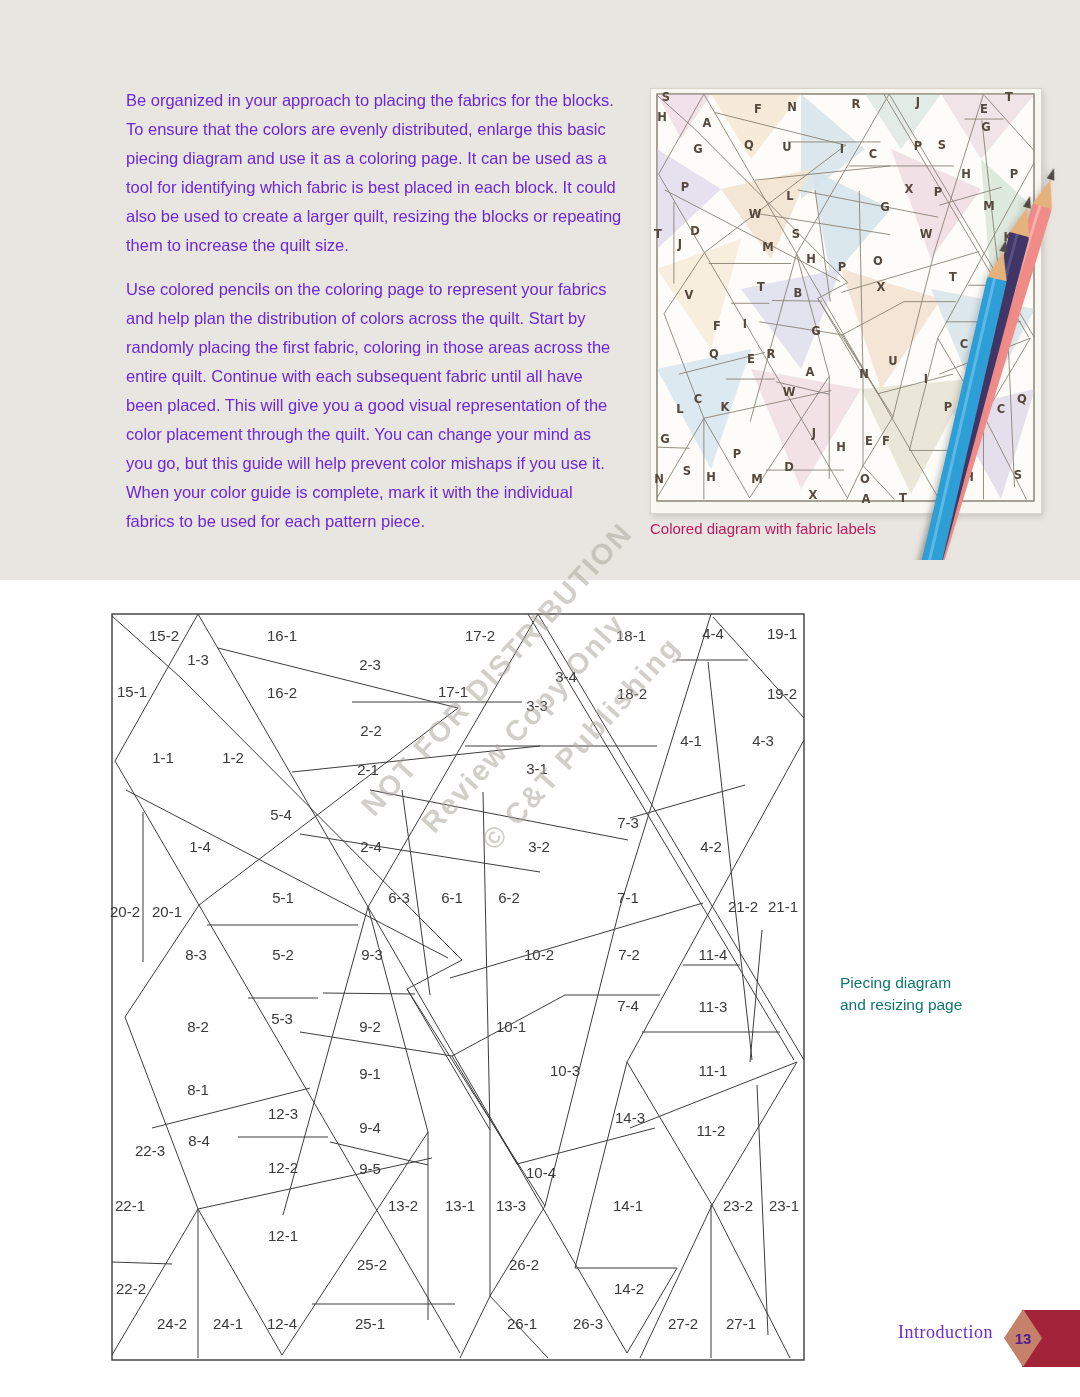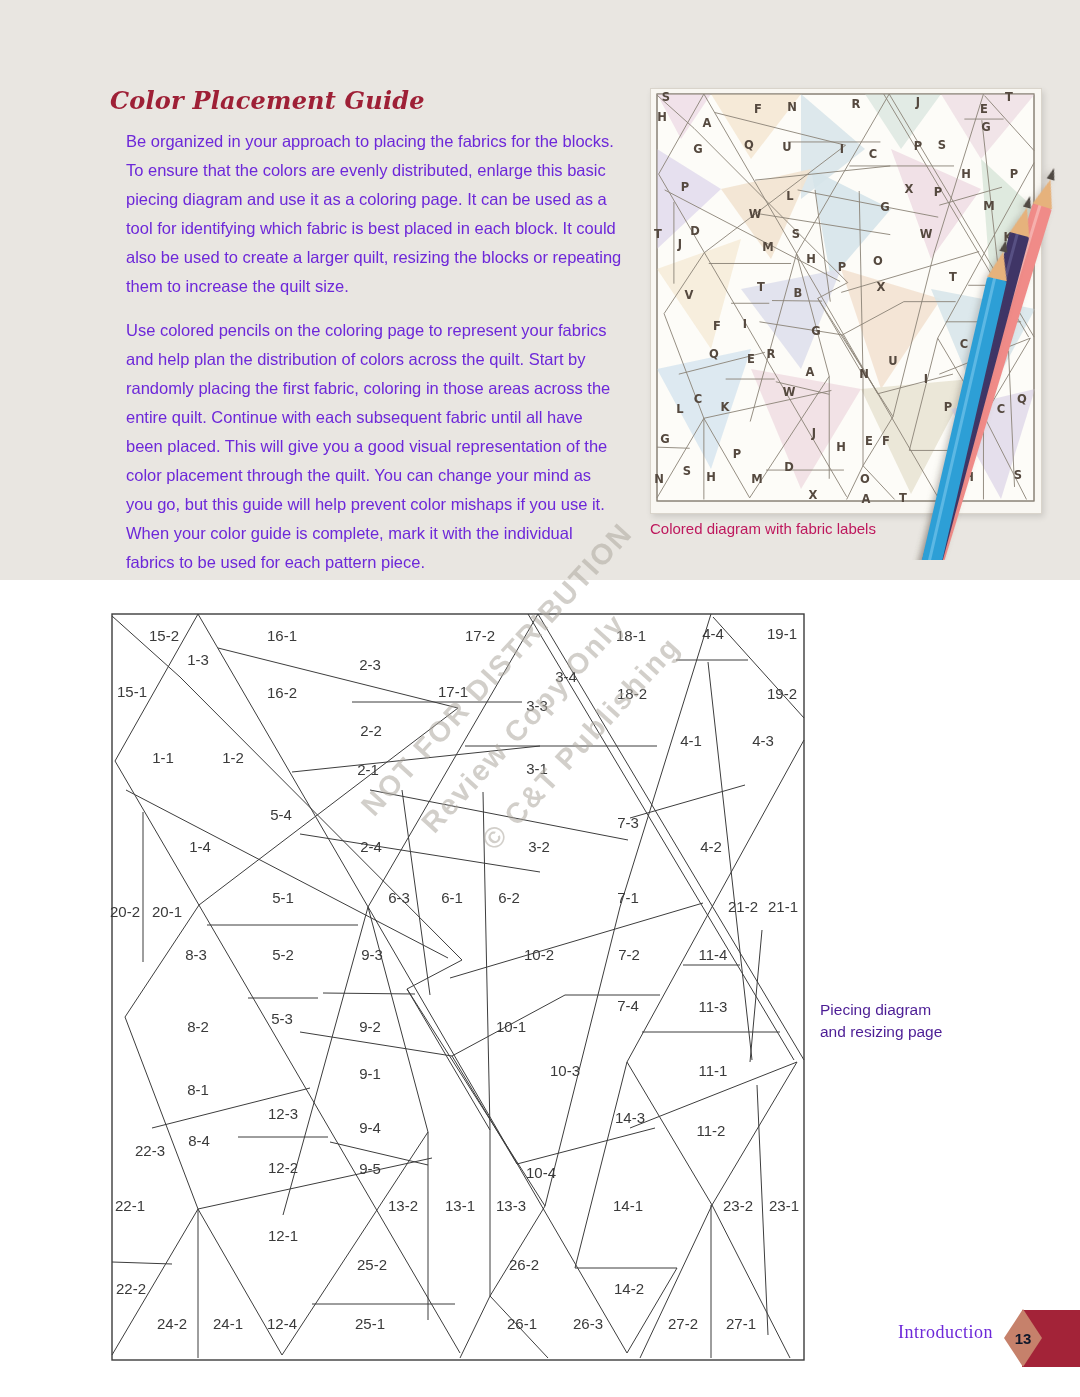--- a/index.html
+++ b/index.html
@@ -30,37 +30,36 @@
   #photo-svg line{stroke:#8a8276;stroke-width:0.9;}
   #photo-svg .pframe{fill:#fdfcf8;stroke:#8a8276;stroke-width:1;}
   #photo-svg text{font-family:"DejaVu Sans",sans-serif;font-size:11.5px;fill:#55493f;
       font-weight:700;text-anchor:middle;}
   .watermark{position:absolute;left:346px;top:792px;transform:rotate(-47.5deg);
       transform-origin:0 0;pointer-events:none;}
   .watermark div{font-size:29px;font-weight:700;letter-spacing:2px;line-height:56px;
       white-space:nowrap;color:rgba(173,167,158,.55);}
   .watermark div:nth-child(2){padding-left:28px;}
   .watermark div:nth-child(3){padding-left:56px;}
-  .diagram-caption{position:absolute;left:820px;top:972px;font-size:15.5px;
-      line-height:22px;color:#4c1d95;margin-top:27px;}
+  .diagram-caption{position:absolute;left:840px;top:972px;font-size:15.5px;
+      line-height:22px;color:#0f766e;}
   .footer-section{position:absolute;left:898px;top:1322px;font-family:"Liberation Serif",serif;
       font-size:18px;color:#6d28d9;letter-spacing:.5px;}
   .footer-bar{position:absolute;left:1022px;top:1310px;width:58px;height:57px;}
   .footer-diamond{position:absolute;left:1004px;top:1309px;width:38px;height:58px;
       clip-path:polygon(50% 0,100% 50%,50% 100%,0 50%);
       display:flex;align-items:center;justify-content:center;}
-  .footer-diamond span{color:#0f172a;font-weight:700;font-size:15px;}
+  .footer-diamond span{color:#4c1d95;font-weight:700;font-size:15px;}
 </style>
 </head>
 <body>
 
 <div class="band" style="background: rgb(233, 230, 225);"></div>
 
 <div class="article">
-  <h1 style="color: rgb(158, 32, 54);">Color Placement Guide</h1>
   <p>Be organized in your approach to placing the fabrics for the blocks. To ensure that the colors are evenly distributed, enlarge this basic piecing diagram and use it as a coloring page. It can be used as a tool for identifying which fabric is best placed in each block. It could also be used to create a larger quilt, resizing the blocks or repeating them to increase the quilt size.</p>
   <p>Use colored pencils on the coloring page to represent your fabrics and help plan the distribution of colors across the quilt. Start by randomly placing the first fabric, coloring in those areas across the entire quilt. Continue with each subsequent fabric until all have been placed. This will give you a good visual representation of the color placement through the quilt. You can change your mind as you go, but this guide will help prevent color mishaps if you use it. When your color guide is complete, mark it with the individual fabrics to be used for each pattern piece.</p>
 </div>
 
 <div class="photo">
   <svg id="photo-svg" viewBox="0 0 390 424">
       <rect x="6" y="5" width="377" height="407" class="pframe"></rect>
       <polygon points="6,5 60,5 30,50" fill="#f0dfe8" opacity="0.9"></polygon>
       <polygon points="60,5 150,5 100,70" fill="#f5e8d4" opacity="0.9"></polygon>
       <polygon points="150,5 214,60 150,110" fill="#d9e6ea" opacity="0.9"></polygon>

